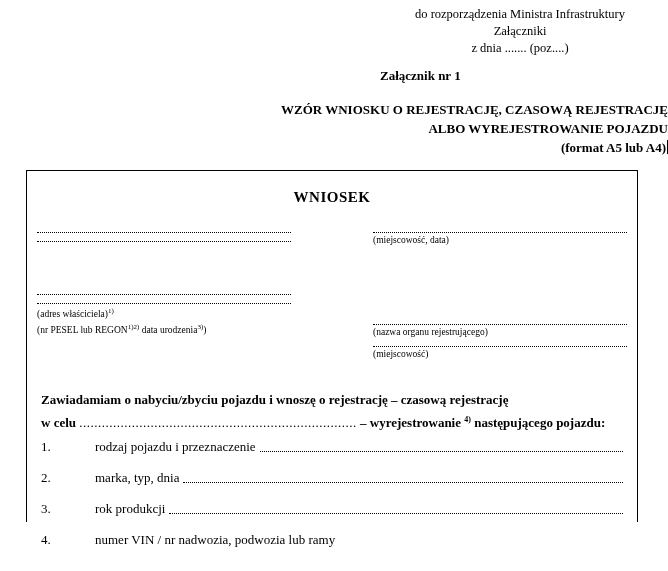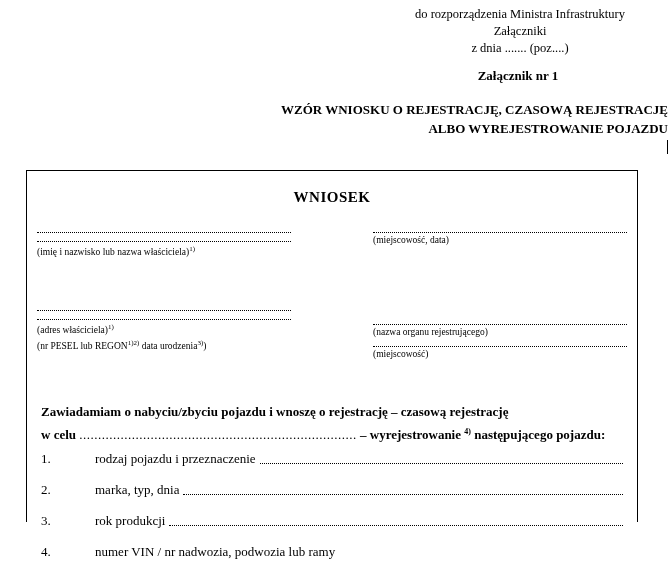--- a/index.html
+++ b/index.html
@@ -28,21 +28,21 @@
     width: 280px;
     text-align: center;
     font-size: 12.5px;
     line-height: 17px;
   }
   .attachment-no {
     position: absolute;
     left: 380px;
     top: 68px;
     width: 276px;
-    text-align: center;
+    text-align: left;
     font-size: 13px;
     font-weight: bold;
   }
   .title-block {
     position: absolute;
     left: 0;
     top: 100px;
     width: 668px;
     text-align: right;
     font-size: 13px;
@@ -108,21 +108,21 @@
     position: absolute;
     right: 10px;
     top: 0;
     width: 254px;
   }
   .gap-a { height: 26px; }
   .gap-b { height: 52px; }
   .gap-c { height: 8px; }
   
   .declaration {
-    margin: 22px 14px 0 14px;
+    margin: 10px 14px 0 14px;
     font-size: 13px;
     font-weight: bold;
     line-height: 20px;
   }
   .declaration .fill {
     font-weight: normal;
     letter-spacing: 0.5px;
   }
   .declaration sup {
     font-size: 8px;
@@ -165,34 +165,33 @@
     <div>do rozporządzenia Ministra Infrastruktury</div>
     <div>Załączniki</div>
     <div>z dnia ....... (poz....)</div>
   </div>
 
   <div class="attachment-no">Załącznik nr 1</div>
 
   <div class="title-block">
     <div>WZÓR WNIOSKU O REJESTRACJĘ, CZASOWĄ REJESTRACJĘ</div>
     <div>ALBO WYREJESTROWANIE POJAZDU</div>
-    <div><span class="caret"></span></div>
+    <div><span class="fmt">(format A5 lub A4)</span><span class="caret"></span></div>
   </div>
 
   <div class="form-frame">
 
     <div class="form-title">WNIOSEK</div>
 
     <div class="cols">
 
       <div class="col-left">
         <div class="dotline"></div>
         <div class="gap-c"></div>
         <div class="dotline"></div>
-        <div class="cap"><span>(imię i nazwisko lub nazwa właściciela)</span><sup>1)</sup></div>
 
         <div class="gap-b"></div>
 
         <div class="dotline"></div>
         <div class="gap-c"></div>
         <div class="dotline"></div>
         <div class="cap"><span>(adres właściciela)</span><sup>1)</sup></div>
         <div class="cap"><span>(nr PESEL lub REGON</span><sup>1)2)</sup><span> data urodzenia</span><sup>3)</sup><span>)</span></div>
       </div>
 

